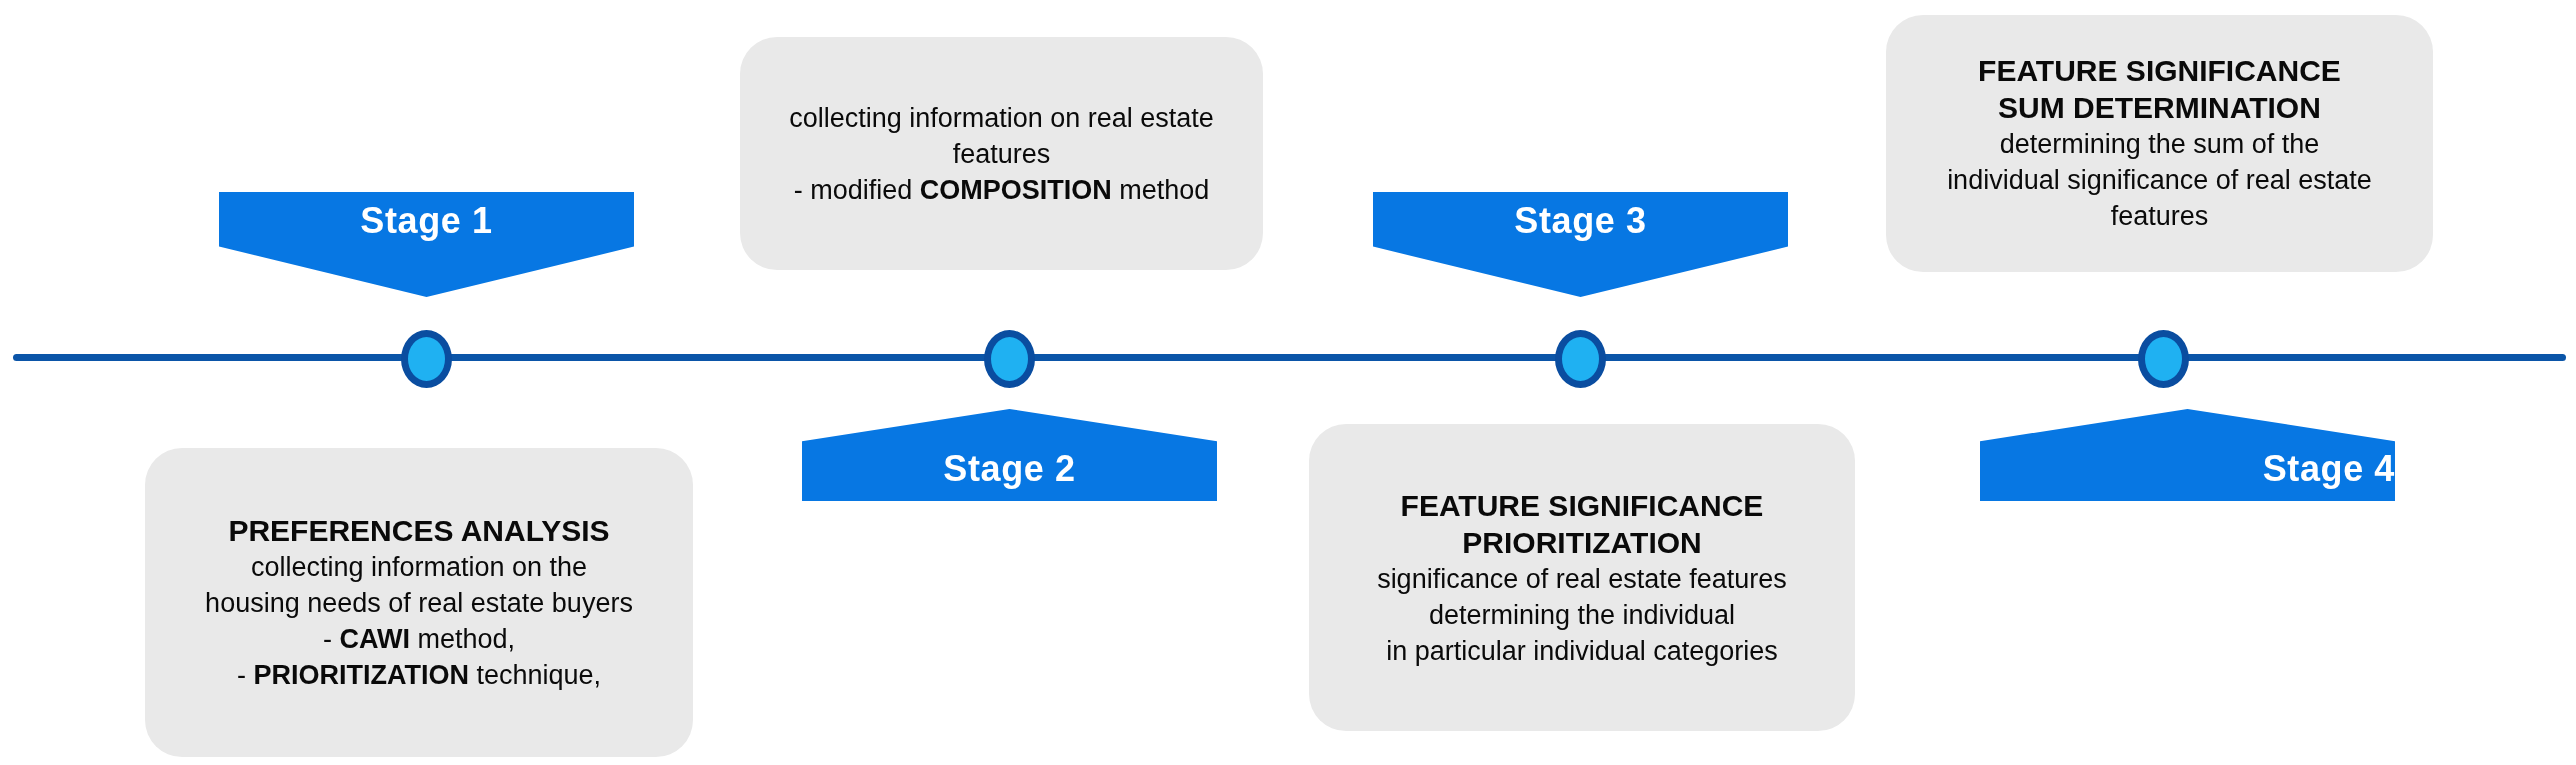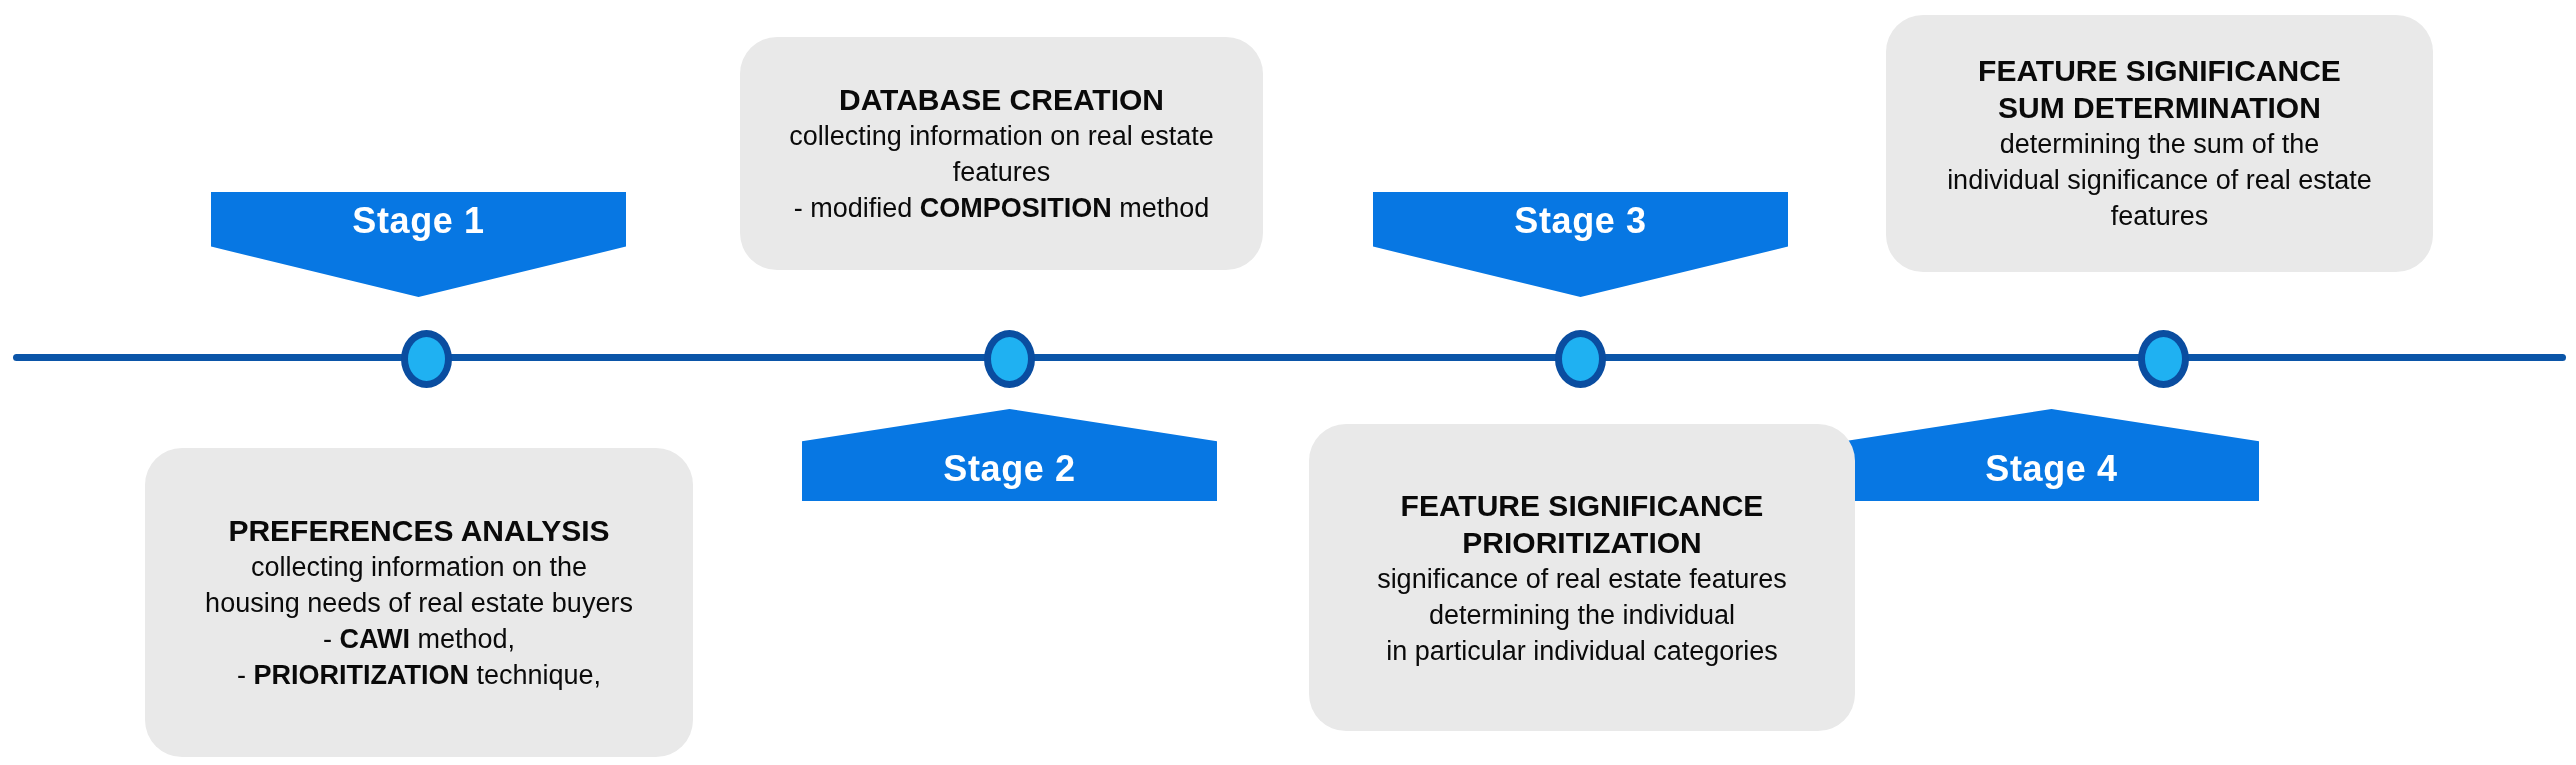--- a/index.html
+++ b/index.html
@@ -71,24 +71,24 @@
     padding-bottom: 47px;
     box-sizing: border-box;
   }
   .banner.up {
     top: 409px;
     height: 92px;
     clip-path: polygon(50% 0, 100% 35%, 100% 100%, 0 100%, 0 35%);
     padding-top: 28px;
     box-sizing: border-box;
   }
-  .banner.b1 { left: 211px; }
+  .banner.b1 { left: 219px; }
   .banner.b2 { left: 802px; }
   .banner.b3 { left: 1373px; }
-  .banner.b4 { left: 1844px; }
+  .banner.b4 { left: 1980px; justify-content: flex-end; }
 
   
   .card {
     position: absolute;
     background: var(--card-bg);
     border-radius: 37px;
     display: flex;
     flex-direction: column;
     align-items: center;
     justify-content: center;
@@ -145,21 +145,20 @@
 
   <div class="card c1">
     <div class="card-title-line">PREFERENCES ANALYSIS</div>
     <div class="card-body-line">collecting information on the</div>
     <div class="card-body-line">housing needs of real estate buyers</div>
     <div class="card-bullet-line"><span>- </span><b>CAWI</b><span> method,</span></div>
     <div class="card-bullet-line"><span>- </span><b>PRIORITIZATION</b><span> technique,</span></div>
   </div>
 
   <div class="card c2">
-    <div class="card-title-line">DATABASE CREATION</div>
     <div class="card-body-line">collecting information on real estate</div>
     <div class="card-body-line">features</div>
     <div class="card-bullet-line"><span>- modified </span><b>COMPOSITION</b><span> method</span></div>
   </div>
 
   <div class="card c3">
     <div class="card-title-line">FEATURE SIGNIFICANCE</div>
     <div class="card-title-line">PRIORITIZATION</div>
     <div class="card-body-line">significance of real estate features</div>
     <div class="card-body-line">determining the individual</div>

